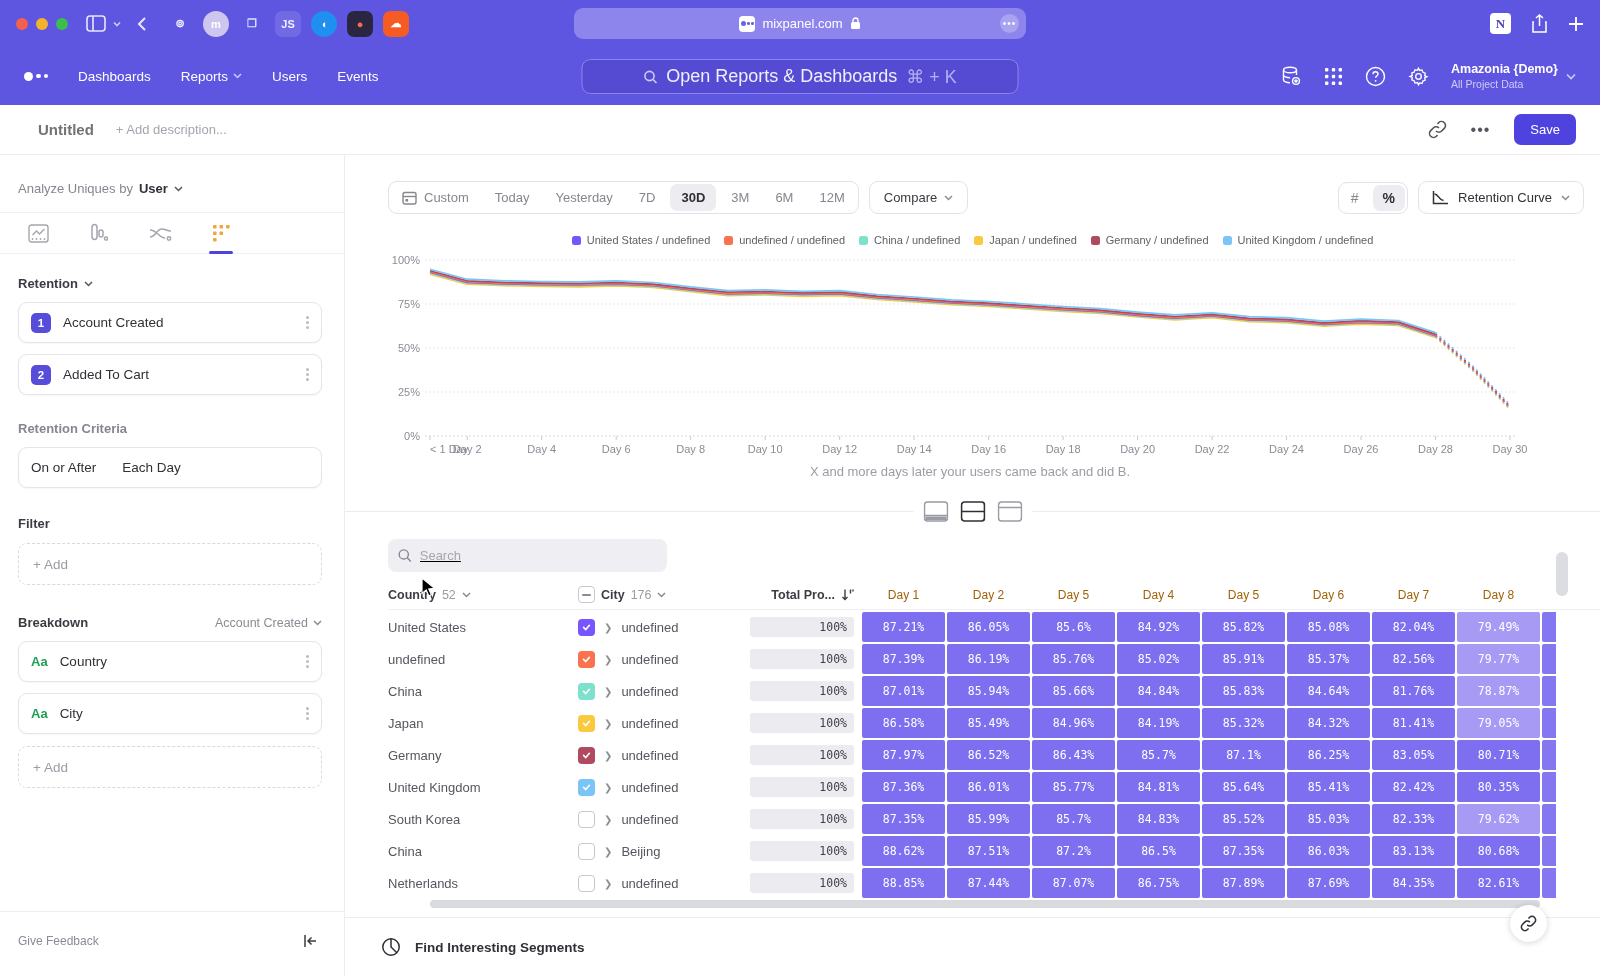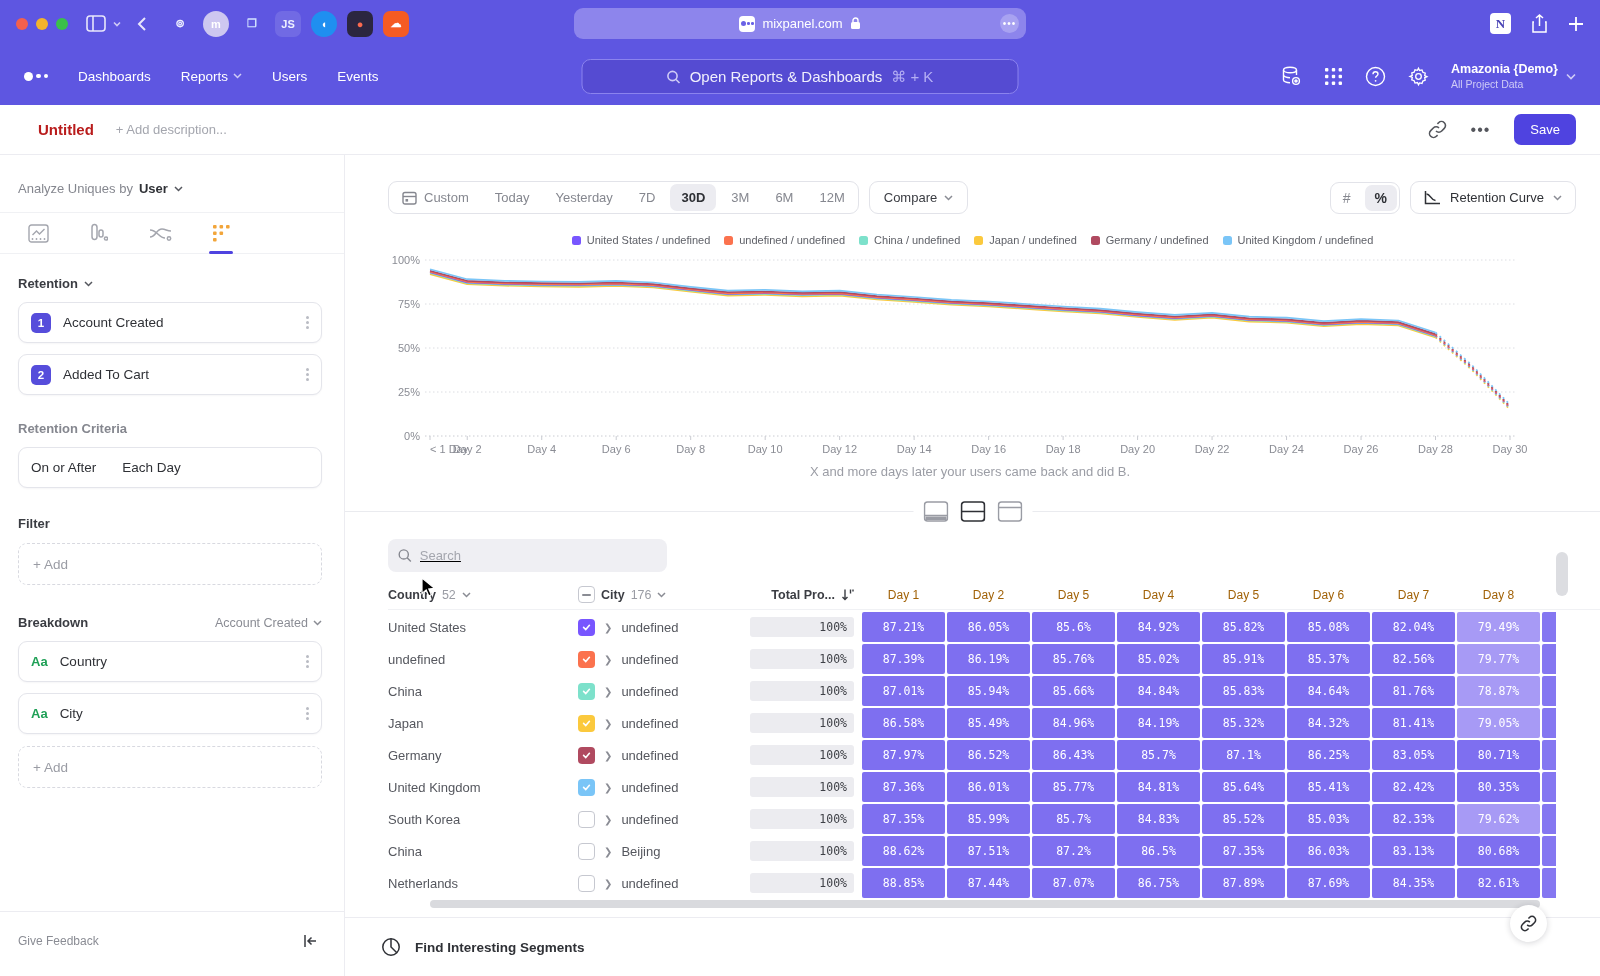--- a/index.html
+++ b/index.html
@@ -27,30 +27,30 @@
             display:flex; align-items:center; justify-content:center; font-family:"Liberation Serif",serif; }
 
   
   .appnav { height:58px; background:#5e56e1; display:flex; align-items:center; padding:0 24px; position:relative; }
   .logo { display:flex; align-items:center; gap:3px; margin-right:30px; }
   .logo i { background:#fff; border-radius:50%; display:block; }
   .nav-items { display:flex; gap:30px; }
   .nav-item { color:#fff; font-size:13.5px; display:flex; align-items:center; gap:5px; cursor:default; }
   .nav-search { position:absolute; left:50%; top:12px; transform:translateX(-50%); width:437px; height:35px;
                 background:#554bd2; border:1px solid #8b83ee; border-radius:9px; display:flex; align-items:center;
-                justify-content:center; gap:9px; font-size:15px; }
+                justify-content:center; gap:9px; font-size:18px; }
   .nav-search .ph { color:#f0effc; } .nav-search .kbd { color:#b5aff4; }
   .nav-right { margin-left:auto; display:flex; align-items:center; gap:22px; color:#fff; }
   .org { display:flex; align-items:center; gap:8px; }
   .org-name { font-size:12.5px; font-weight:bold; line-height:1.25; }
   .org-sub { font-size:10.5px; color:#cfcbf6; font-weight:normal; }
 
   
   .pagehead { height:50px; border-bottom:1px solid #ececf1; display:flex; align-items:center; padding:0 24px 0 38px; background:#fff; }
-  .title { font-size:15px; font-weight:bold; color:#b91c1c; margin-right:22px; }
+  .title { font-size:15px; font-weight:bold; color:#737373; margin-right:22px; }
   .desc { font-size:13px; color:#a4a6ae; }
   .pagehead-right { margin-left:auto; display:flex; align-items:center; gap:24px; }
   .save-btn { background:#4f43e0; color:#fff; border:none; font-size:13px; padding:8px 16px; border-radius:7px; font-family:inherit; }
   .ellipsis { color:#54565c; font-size:16px; letter-spacing:1px; }
 
   
   .layout { display:flex; height:821px; position:relative; }
   .sidebar { width:345px; border-right:1px solid #ececf1; position:relative; padding:0 22px 0 18px; }
   .main { flex:1; position:relative; }
 
@@ -78,21 +78,21 @@
               color:#9a9ca4; font-size:13.5px; margin-top:12px; box-shadow:none; background:transparent; }
   .bd-row { margin-top:30px; display:flex; align-items:center; }
   .bd-scope { margin-left:auto; font-size:12.5px; color:#8a8c94; display:flex; align-items:center; gap:5px; }
   .aa { color:#1fa056; font-weight:bold; font-size:13px; margin-right:12px; }
   .side-footer { position:absolute; bottom:6px; left:0; right:0; height:59px; border-top:1px solid #ececf1;
                  display:flex; align-items:center; padding:0 26px 0 18px; }
   .feedback { font-size:12px; color:#8a8c94; }
   .collapse { margin-left:auto; color:#3a3c42; }
 
   
-  .toolbar { margin:26px 24px 0 43px; display:flex; align-items:center; }
+  .toolbar { margin:26px 16px 0 43px; display:flex; align-items:center; }
   .range-group { display:flex; align-items:center; border:1px solid #e2e3e9; border-radius:9px; background:#fff; }
   .range-btn { padding:8px 13px; font-size:13px; color:#85878f; display:flex; align-items:center; gap:7px; border-radius:7px; }
   .range-btn.active { background:#ececf1; color:#2e3035; font-weight:bold; margin:2px; padding:6px 11px; }
   .compare-btn { margin-left:10px; border:1px solid #e2e3e9; border-radius:9px; background:#fff; padding:8px 14px;
                  font-size:13px; color:#3a3c42; display:flex; align-items:center; gap:7px; }
   .toolbar-right { margin-left:auto; display:flex; align-items:center; gap:10px; }
   .metric-group { display:flex; border:1px solid #e2e3e9; border-radius:9px; background:#fff; }
   .metric-btn { padding:7px 12px; font-size:14px; color:#85878f; border-radius:7px; }
   .metric-btn.active { background:#ececf1; color:#2e3035; margin:2px; padding:5px 10px; font-weight:bold; }
   .charttype-btn { border:1px solid #e2e3e9; border-radius:9px; background:#fff; padding:8px 13px; font-size:13px;

